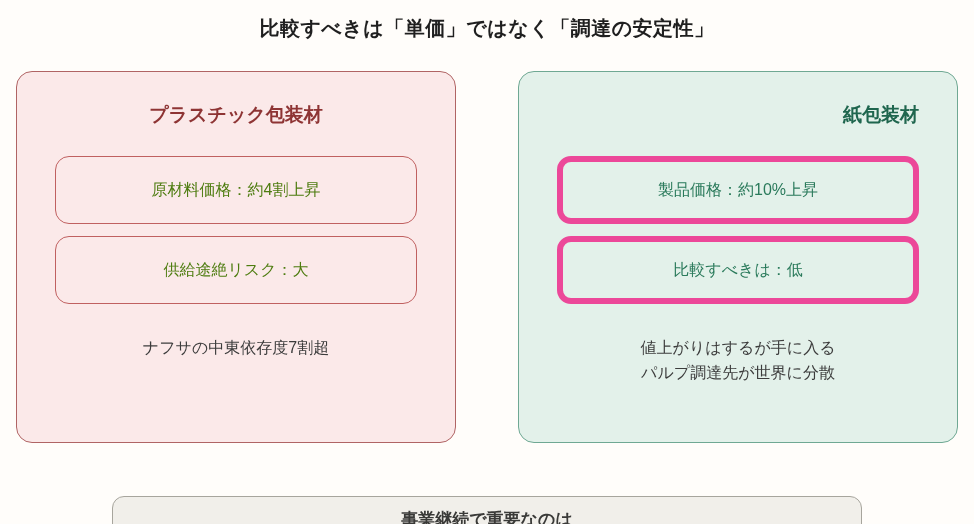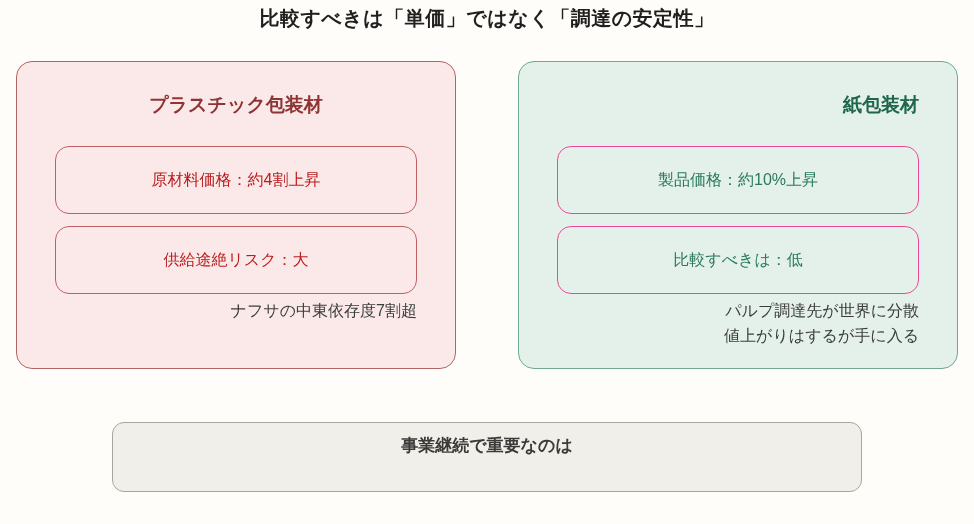--- a/index.html
+++ b/index.html
@@ -8,36 +8,36 @@
     font-family: "Liberation Sans", "DejaVu Sans", sans-serif;
     width: 974px; height: 524px;
     overflow: hidden;
   }
   .page {
     width: 974px; height: 524px;
     background: #fffdfa;
     position: relative;
   }
   .main-title {
-    padding-top: 5px;
+    padding-top: 15px;
     text-align: center;
     font-size: 20px;
     font-weight: bold;
     color: #1f1f1f;
     letter-spacing: 0.5px;
   }
   .columns {
     margin-top: 29px;
     padding: 0 16px;
     display: flex;
     gap: 62px;
   }
   .card {
     flex: 1 1 0;
-    height: 308px;
+    height: 372px;
     border-radius: 16px;
     padding: 0 38px;
     display: flex;
     flex-direction: column;
   }
   .card.plastic {
     background: #fbe9e9;
     border: 1.5px solid #b06464;
   }
   .card.paper {
@@ -56,25 +56,25 @@
     height: 68px;
     border-radius: 14px;
     display: flex;
     align-items: center;
     justify-content: center;
     font-size: 16px;
     background: transparent;
   }
   .pill.first  { margin-top: 28px; }
   .pill.second { margin-top: 12px; }
-  .plastic .pill { border: 1px solid #c06060; color: #b91c1c; }
-  .paper   .pill { border: 1px solid #ec4899; color: #2a7a5b; }
+  .plastic .pill { border: 1px solid #c06060; color: #4d7c0f; }
+  .paper   .pill { border: 6px solid #ec4899; color: #2a7a5b; }
   .card-note {
-    margin-top: 5px;
-    text-align: right;
+    margin-top: 32px;
+    text-align: center;
     font-size: 16px;
     line-height: 1.55;
     color: #3c3c3c;
   }
   .conclusion {
     margin: 53px auto 0;
     width: 750px;
     height: 70px;
     background: #f1efea;
     border: 1px solid #a7a59d;
@@ -109,22 +109,22 @@
       <div class="card-note">
         <div>ナフサの中東依存度7割超</div>
       </div>
     </div>
 
     <div class="card paper">
       <div class="card-title">紙包装材</div>
       <div class="pill first">製品価格：約10%上昇</div>
       <div class="pill second">比較すべきは：低</div>
       <div class="card-note">
+        <div>値上がりはするが手に入る</div>
         <div>パルプ調達先が世界に分散</div>
-        <div>値上がりはするが手に入る</div>
       </div>
     </div>
 
   </div>
 
   <div class="conclusion">
     <div class="conclusion-title">事業継続で重要なのは</div>
   </div>
 
 </div>

